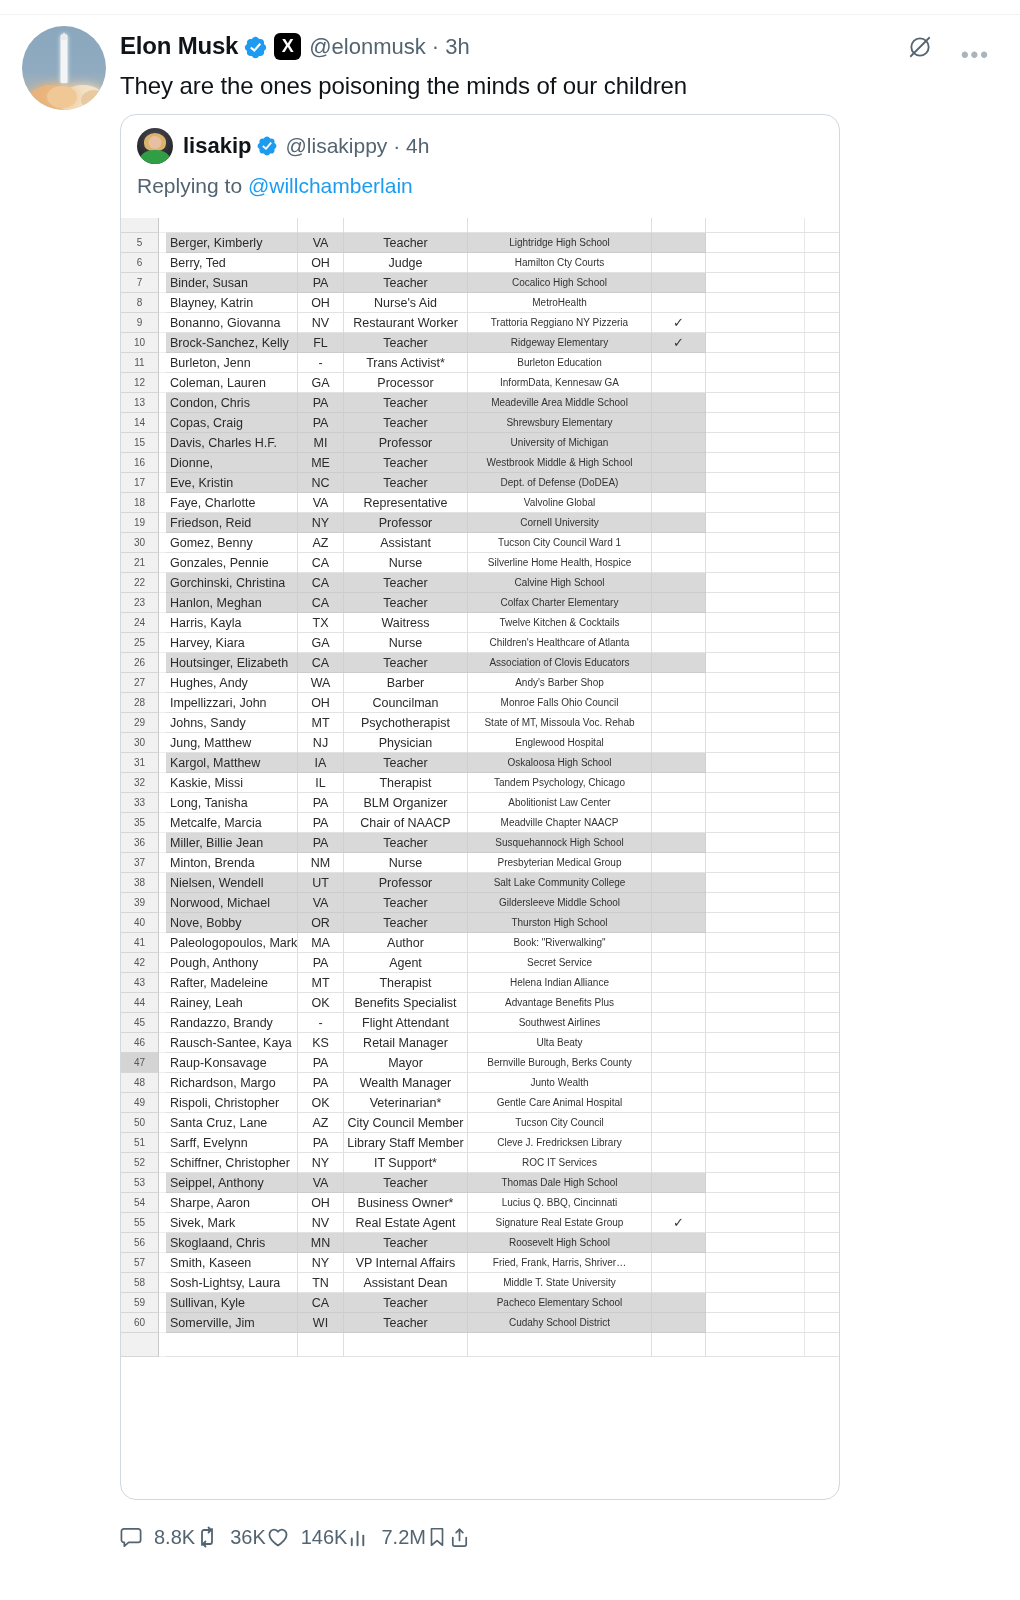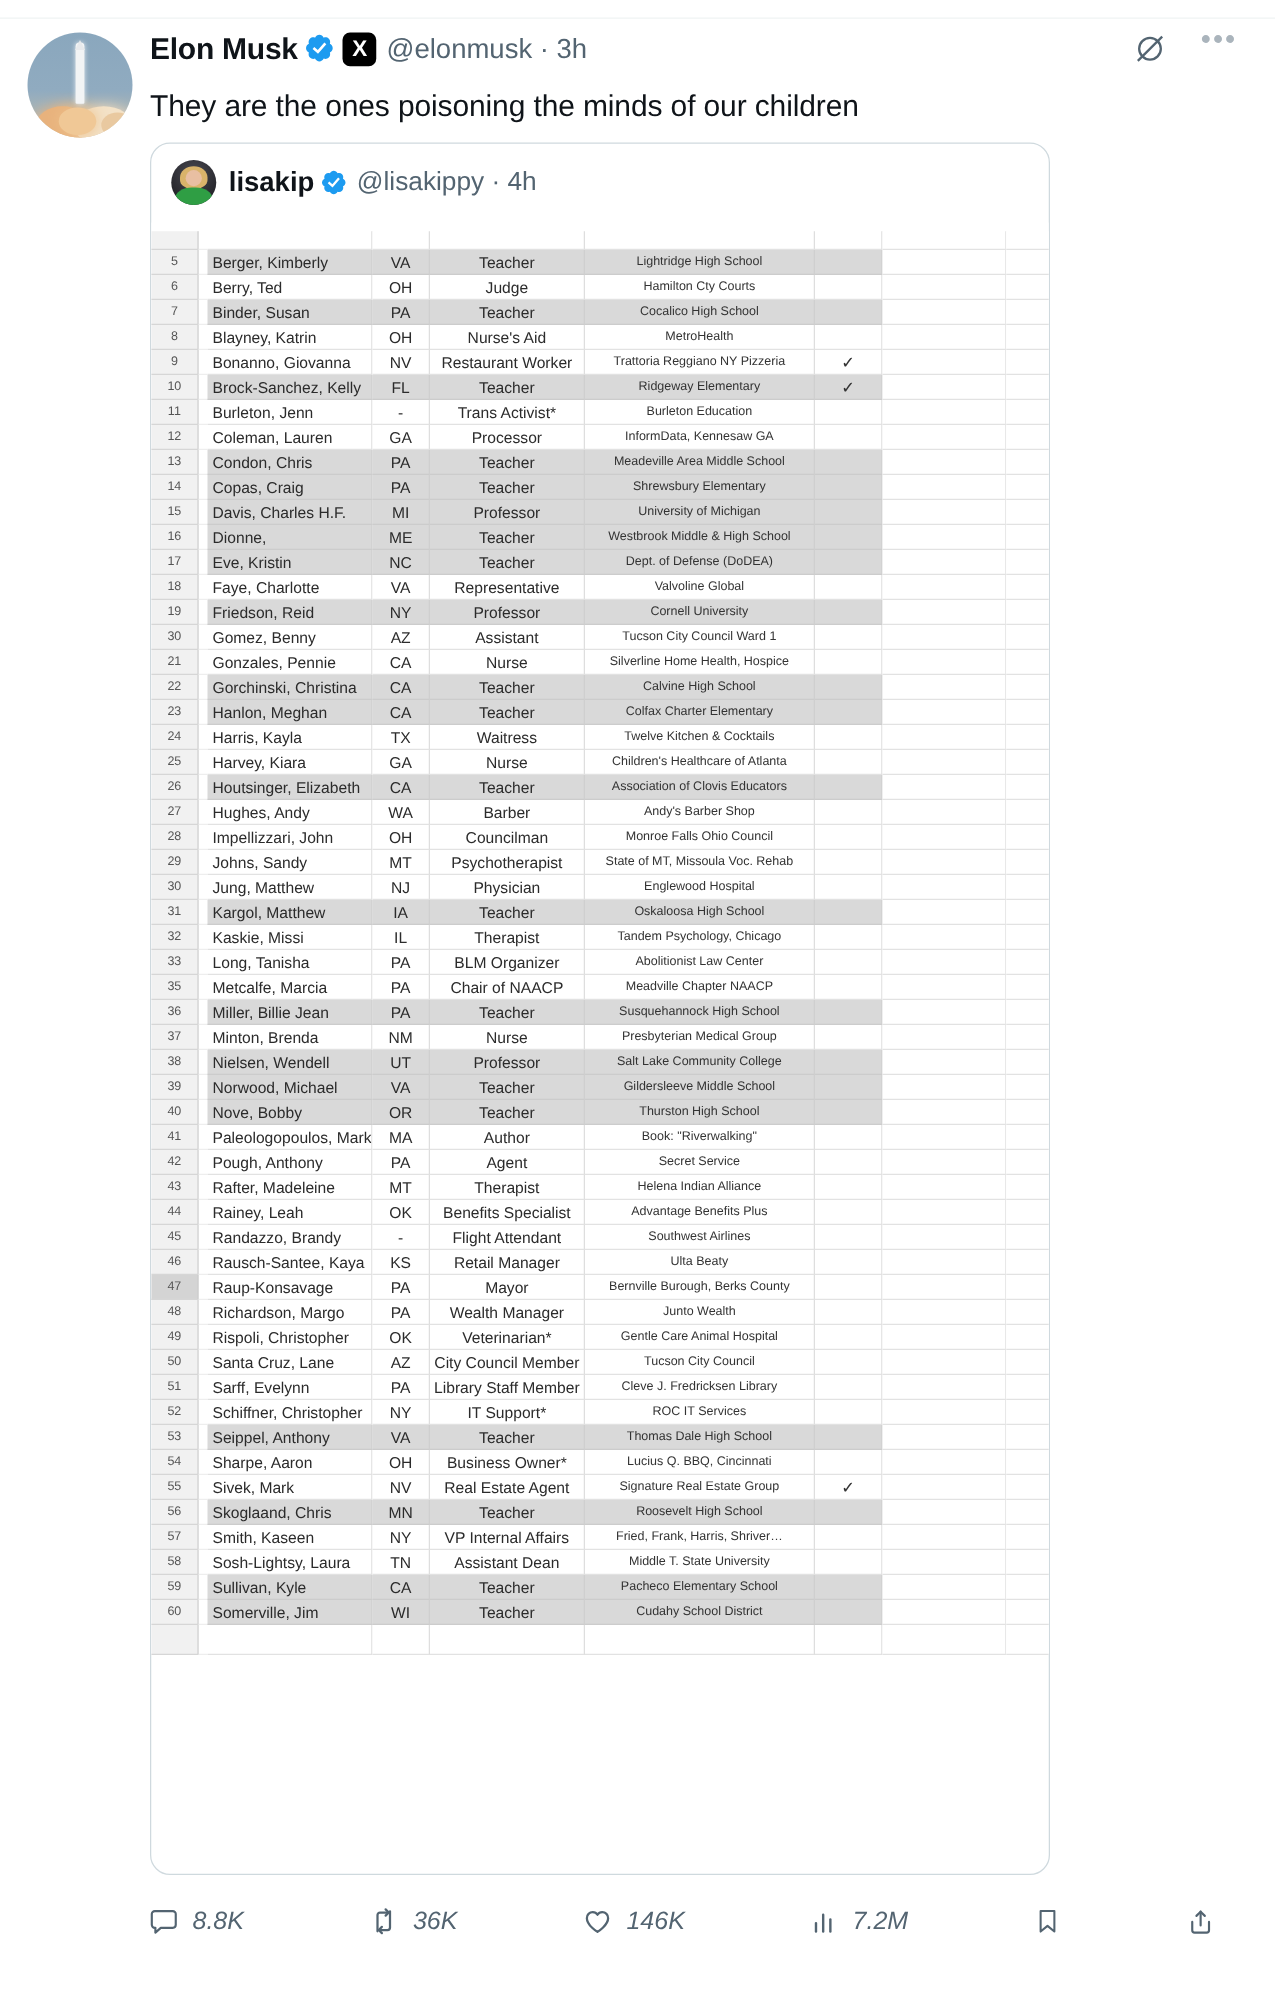--- a/index.html
+++ b/index.html
@@ -21,21 +21,21 @@
   .rocket-body { position:absolute; left:50%; top:10%; width:7px; height:58%; background:#f2f4f5; transform:translateX(-50%); border-radius:3px 3px 1px 1px; box-shadow:0 0 4px rgba(255,255,255,.8); }
   .rocket-tip { position:absolute; left:50%; top:7%; width:0; height:0; transform:translateX(-50%); border-left:4px solid transparent; border-right:4px solid transparent; border-bottom:8px solid #e8eaec; }
   .plume { position:absolute; border-radius:50%; }
   .p1 { left:8%;  bottom:-6%; width:42px; height:30px; background:#e8b27d; box-shadow:0 0 10px #e8b27d; }
   .p2 { left:45%; bottom:-8%; width:46px; height:32px; background:#f3e2c8; box-shadow:0 0 10px #f3ddc0; }
   .p3 { left:30%; bottom:2%;  width:30px; height:22px; background:#f0c896; box-shadow:0 0 12px #edc089; }
   .p4 { left:70%; bottom:0;   width:26px; height:20px; background:#e9c9a0; }
 
   .content-col { flex:1; margin-left:14px; min-width:0; }
 
-  .tweet-header { display:flex; align-items:flex-start; height:34px; }
+  .tweet-header { display:flex; align-items:flex-end; height:34px; }
   .disp-name { font-size:24px; font-weight:700; letter-spacing:-0.2px; }
   .badge-verified { width:25px; height:25px; margin-left:5px; flex:0 0 auto; }
   .badge-x { width:27px; height:27px; margin-left:6px; border-radius:6px; background:#000; color:#fff; display:flex; align-items:center; justify-content:center; font-weight:700; font-size:18px; flex:0 0 auto; }
   .handle-line { margin-left:8px; font-size:22px; color:#536471; white-space:nowrap; }
   .header-spacer { flex:1; }
   .hicon { color:#536471; display:flex; align-items:center; }
   .grok-btn { margin-right:28px; }
   .more-btn { color:#aab4bc; letter-spacing:2px; font-size:22px; font-weight:700; line-height:10px; }
 
   .tweet-text { margin-top:10px; font-size:24px; line-height:31px; letter-spacing:-0.1px; }
@@ -74,21 +74,21 @@
   .c-name { padding-left:4px; font-size:12.5px; }
   .c-state { justify-content:center; font-size:12.5px; }
   .c-occ { justify-content:center; font-size:12.5px; }
   .c-org { justify-content:center; font-size:10px; color:#333; }
   .c-chk { justify-content:center; font-size:13px; color:#333; }
   .c-empty { background:#fff; border-right:1px solid #e8e8e8; }
   .srow.shaded .c-name, .srow.shaded .c-state, .srow.shaded .c-occ,
   .srow.shaded .c-org, .srow.shaded .c-chk { background:#d9d9d9; border-right-color:#cfcfcf; border-bottom-color:#cccccc; }
 
   
-  .engagement { display:flex; align-items:center; justify-content:space-between; margin-top:16px; height:42px; padding-right:18px; color:#536471;font-style:italic; }
+  .engagement { display:flex; align-items:center; margin-top:16px; height:42px; padding-right:18px; color:#536471; }
   .egroup { display:flex; align-items:center; gap:11px; cursor:pointer; }
   .ecount { font-size:20px; color:#536471; }
   .eicon svg { display:block; }
 </style>
 </head>
 <body>
 
 <div class="top-divider"></div>
 
 <article class="tweet">
@@ -133,20 +133,23 @@
             <span class="q-shirt"></span>
           </div>
           <span class="q-name">lisakip</span>
           <svg class="q-badge" viewBox="0 0 24 24">
             <path fill="#1d9bf0" d="M22.25 12c0-1.43-.88-2.67-2.19-3.34.46-1.39.2-2.9-.81-3.91s-2.52-1.27-3.91-.81C14.67 2.63 13.43 1.75 12 1.75s-2.67.88-3.33 2.19c-1.4-.46-2.91-.2-3.92.81s-1.26 2.52-.8 3.91c-1.31.67-2.2 1.91-2.2 3.34s.89 2.67 2.2 3.34c-.46 1.39-.21 2.9.8 3.91s2.52 1.26 3.91.81c.67 1.31 1.91 2.19 3.34 2.19s2.67-.88 3.34-2.19c1.39.45 2.9.2 3.91-.81s1.27-2.52.81-3.91c1.31-.67 2.19-1.91 2.19-3.34z"></path>
             <path fill="#fff" d="M10.95 16.3l-4.16-3.6 1.31-1.51 2.69 2.33 5.04-5.81 1.51 1.31-6.39 7.28z"></path>
           </svg>
           <span class="q-handle">@lisakippy · 4h</span>
         </div>
 
+        <div class="replying">
+          <span>Replying to </span><a href="#">@willchamberlain</a>
+        </div>
 
       </div>
 
       <div class="sheet">
         <div style="height:7px"></div>
         <div class="srow srow-partial-top">
           <div class="scell c-num"></div>
             <div class="scell c-gut"></div>
             <div class="scell c-name"></div>
           <div class="scell c-state"></div>

